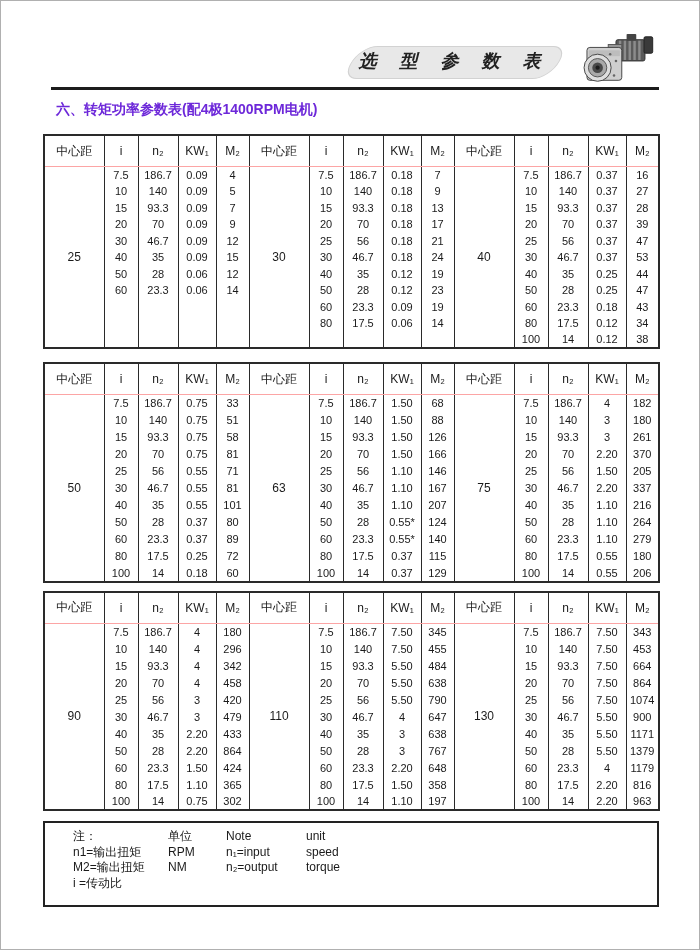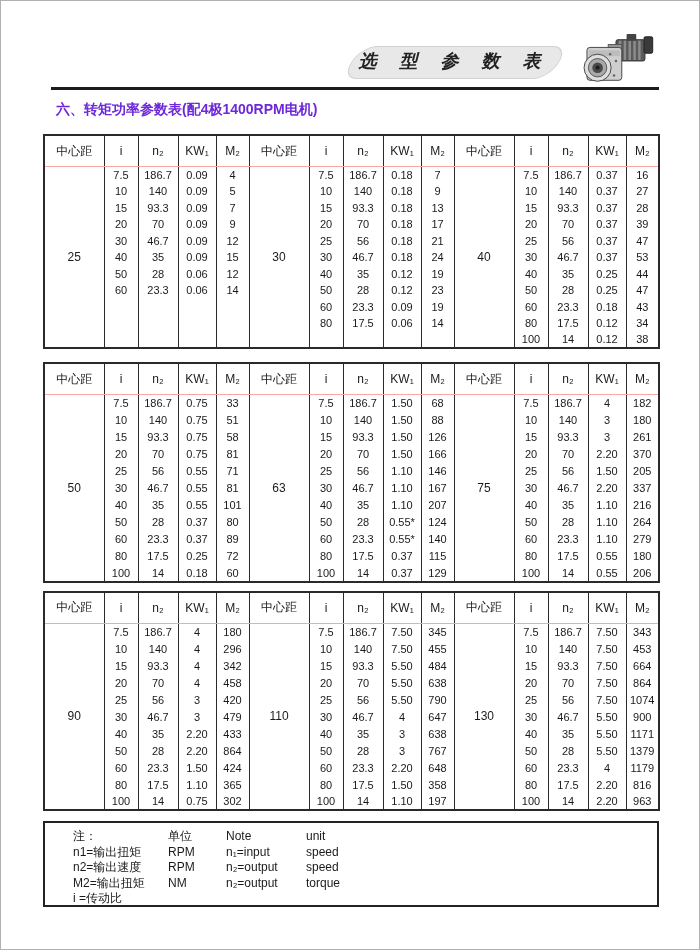--- a/index.html
+++ b/index.html
@@ -673,19 +673,18 @@
               <td>14</td>
               <td>2.20</td>
               <td>963</td>
             </tr>
           </tbody>
         </table>
       </div>
     <div class="notes-box">
         <div class="note-row"><span class="nc nc0">注：</span><span class="nc nc1">单位</span><span class="nc nc2">Note</span><span class="nc nc3">unit</span></div>
         <div class="note-row"><span class="nc nc0">n1=输出扭矩</span><span class="nc nc1">RPM</span><span class="nc nc2">n₁=input</span><span class="nc nc3">speed</span></div>
-        <div class="note-row"><span class="nc nc0">n2=输出速度</span><span class="nc nc1">RPM</span><span class="nc nc2">n₂=output</span><span class="nc nc3">speed</span></div>
         <div class="note-row"><span class="nc nc0">M2=输出扭矩</span><span class="nc nc1">NM</span><span class="nc nc2">n₂=output</span><span class="nc nc3">torque</span></div>
         <div class="note-row"><span class="nc nc0">i =传动比</span></div>
       </div>
   </div>
 
 </div>
 
 </body></html>

